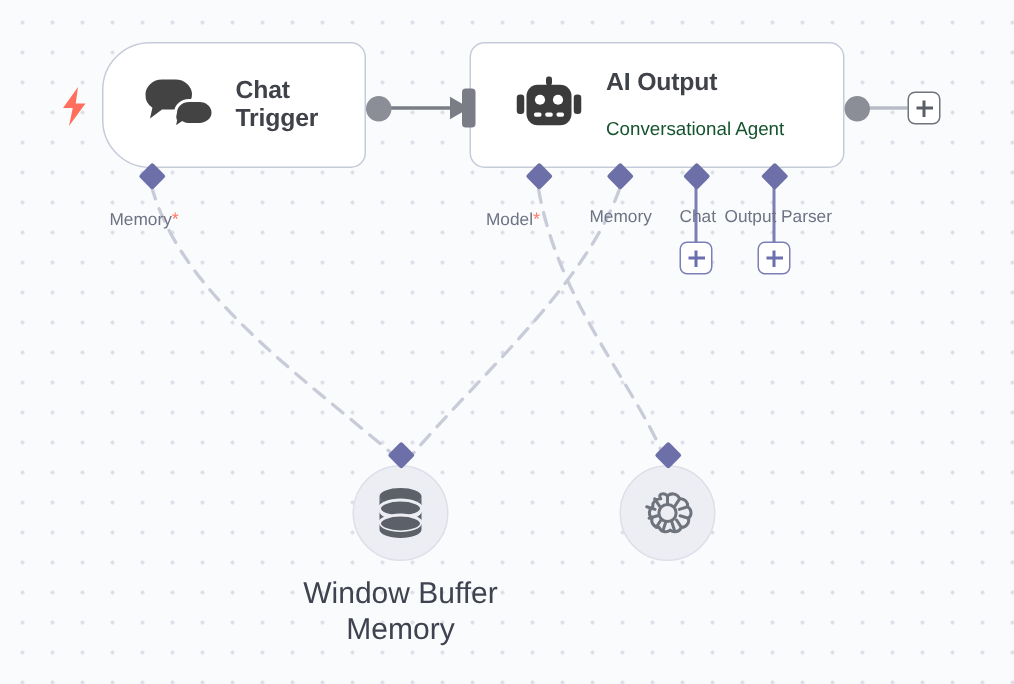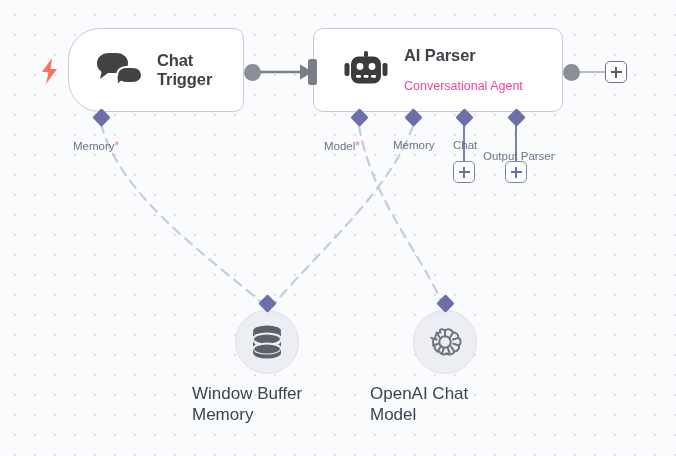--- a/index.html
+++ b/index.html
@@ -65,21 +65,21 @@
     line-height: 1.14;
   }
   .node-title {
     font-size: 16.5px;
     font-weight: bold;
     color: #404249;
     letter-spacing: -0.1px;
   }
   .node-subtitle {
     font-size: 12.5px;
-    color: #ec4899;
+    color: #14532d;
     margin-top: 14px;
     white-space: nowrap;
   }
 
   
   #node-chat-trigger {
     left: 68px;
     top: 28px;
     width: 176px;
     height: 84px;
@@ -196,21 +196,22 @@
     border-radius: 50%;
     background: #eceef4;
     border: 1.5px solid #dcdfe8;
     box-sizing: border-box;
     display: flex;
     align-items: center;
     justify-content: center;
   }
   .subnode-label {
     margin-top: 10px;
-    font-size: 17px;
+    text-align: center;
+    font-size: 20px;
     color: #3f4350;
     line-height: 1.22;
     width: 150px;
     margin-left: -43px;
     white-space: pre-line;
   }
 
   #subnode-memory { left: 235px; top: 310px; }
   #subnode-openai { left: 413px; top: 310px; }
 </style>
@@ -271,21 +272,21 @@
         <rect x="38.5" y="13" width="5" height="13" rx="2.2" fill="#3b3b3b"></rect>
         <rect x="7" y="6.5" width="30" height="27" rx="7.5" fill="#3b3b3b"></rect>
         <circle cx="16" cy="16.5" r="3.4" fill="#ffffff"></circle>
         <circle cx="28" cy="16.5" r="3.4" fill="#ffffff"></circle>
         <rect x="12" y="25" width="5" height="2.8" rx="1.2" fill="#ffffff"></rect>
         <rect x="19.5" y="25" width="5" height="2.8" rx="1.2" fill="#ffffff"></rect>
         <rect x="27" y="25" width="5" height="2.8" rx="1.2" fill="#ffffff"></rect>
       </svg>
     </div>
     <div class="node-text">
-      <div class="node-title">AI Parser</div>
+      <div class="node-title">AI Output</div>
       <div class="node-subtitle">Conversational Agent</div>
     </div>
   </div>
 
   <div class="port-input-rect" style="left:308px; top:59px;"></div>
 
   <div class="port-circle" style="left:563px; top:64px;"></div>
 
   <div class="plus-btn gray" style="left:605px; top:61px;">
     <span class="plus-glyph"></span>
@@ -294,21 +295,21 @@
   <div class="diamond" style="left:353px; top:111px;"></div>
   <div class="diamond" style="left:407px; top:111px;"></div>
   <div class="diamond" style="left:458px; top:111px;"></div>
   <div class="diamond" style="left:510px; top:111px;"></div>
 
   <div class="port-label" style="left:324px; top:139px;">
     <span>Model</span><span class="req-star">*</span>
   </div>
   <div class="port-label" style="left:393px; top:139px;">Memory</div>
   <div class="port-label" style="left:453px; top:139px;">Chat</div>
-  <div class="port-label" style="left:483px; top:150px;">Output Parser</div>
+  <div class="port-label" style="left:483px; top:139px;">Output Parser</div>
 
   <div class="plus-btn purple" style="left:453px; top:161px;">
     <span class="plus-glyph"></span>
   </div>
   <div class="plus-btn purple" style="left:505px; top:161px;">
     <span class="plus-glyph"></span>
   </div>
 
   <div class="subnode" id="subnode-memory">
     <div class="subnode-circle">
@@ -338,19 +339,17 @@
                    c-0.4,-2.9 2.1,-5.5 5,-5.0 C9.6,4.0 13.4,3.0 16,5.2 z"></path>
           <path d="M16,10.6 a5.4,5.4 0 1 0 0,10.8 a5.4,5.4 0 1 0 0,-10.8 z"></path>
           <path d="M16,5.2 v5.4 M23.6,7.1 l-3.0,4.6 M28.6,12.1 l-5.2,1.6
                    M29.1,19.3 l-5.2,-1.6 M24.7,25.0 l-3.0,-4.6
                    M20.3,26.7 l-1.6,-5.1 M13.3,26.7 l1.6,-5.1
                    M8.9,25.0 l3.0,-4.6 M4.5,19.3 l5.2,-1.6
                    M3.0,12.1 l5.2,1.6 M8.0,7.1 l3.0,4.6"></path>
         </g>
       </svg>
     </div>
-    <div class="subnode-label">OpenAI Chat
-Model</div>
   </div>
 
   <div class="diamond" style="left:439px; top:297px;"></div>
 
 </div>
 
 </body></html>

